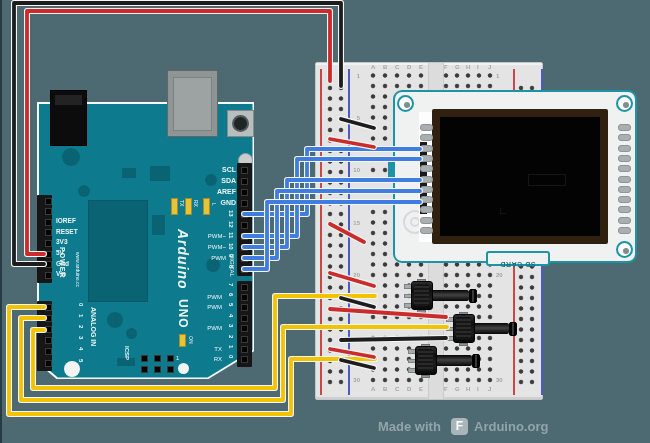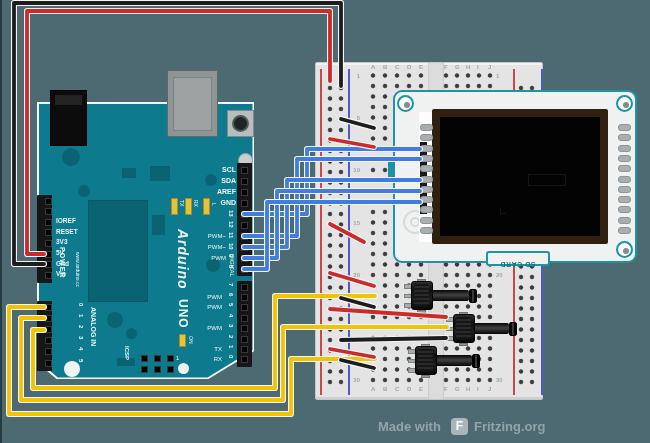--- a/index.html
+++ b/index.html
@@ -764,14 +764,14 @@
       <polyline points="341,340 446,338" fill="none" stroke="#f5f5f5" stroke-width="6" stroke-linejoin="round" stroke-linecap="round"></polyline>
       <polyline points="341,340 446,338" fill="none" stroke="#1d1d1d" stroke-width="3.8" stroke-linejoin="round" stroke-linecap="round"></polyline>
       <polyline points="330,349 374,357" fill="none" stroke="#f5f5f5" stroke-width="6" stroke-linejoin="round" stroke-linecap="round"></polyline>
       <polyline points="330,349 374,357" fill="none" stroke="#cc2b2b" stroke-width="3.8" stroke-linejoin="round" stroke-linecap="round"></polyline>
       <polyline points="341,360 374,368" fill="none" stroke="#f5f5f5" stroke-width="6" stroke-linejoin="round" stroke-linecap="round"></polyline>
       <polyline points="341,360 374,368" fill="none" stroke="#1d1d1d" stroke-width="3.8" stroke-linejoin="round" stroke-linecap="round"></polyline>
     </svg>
 
   <span class="footer-txt" style="left:378px;top:420px;">Made with</span>
   <div class="f-badge"><span>F</span></div>
-  <span class="footer-txt" style="left:474px;top:420px;">Fritzing.org</span>
+  <span class="footer-txt" style="left:474px;top:420px;">Arduino.org</span>
 </div>
 
 </body></html>

